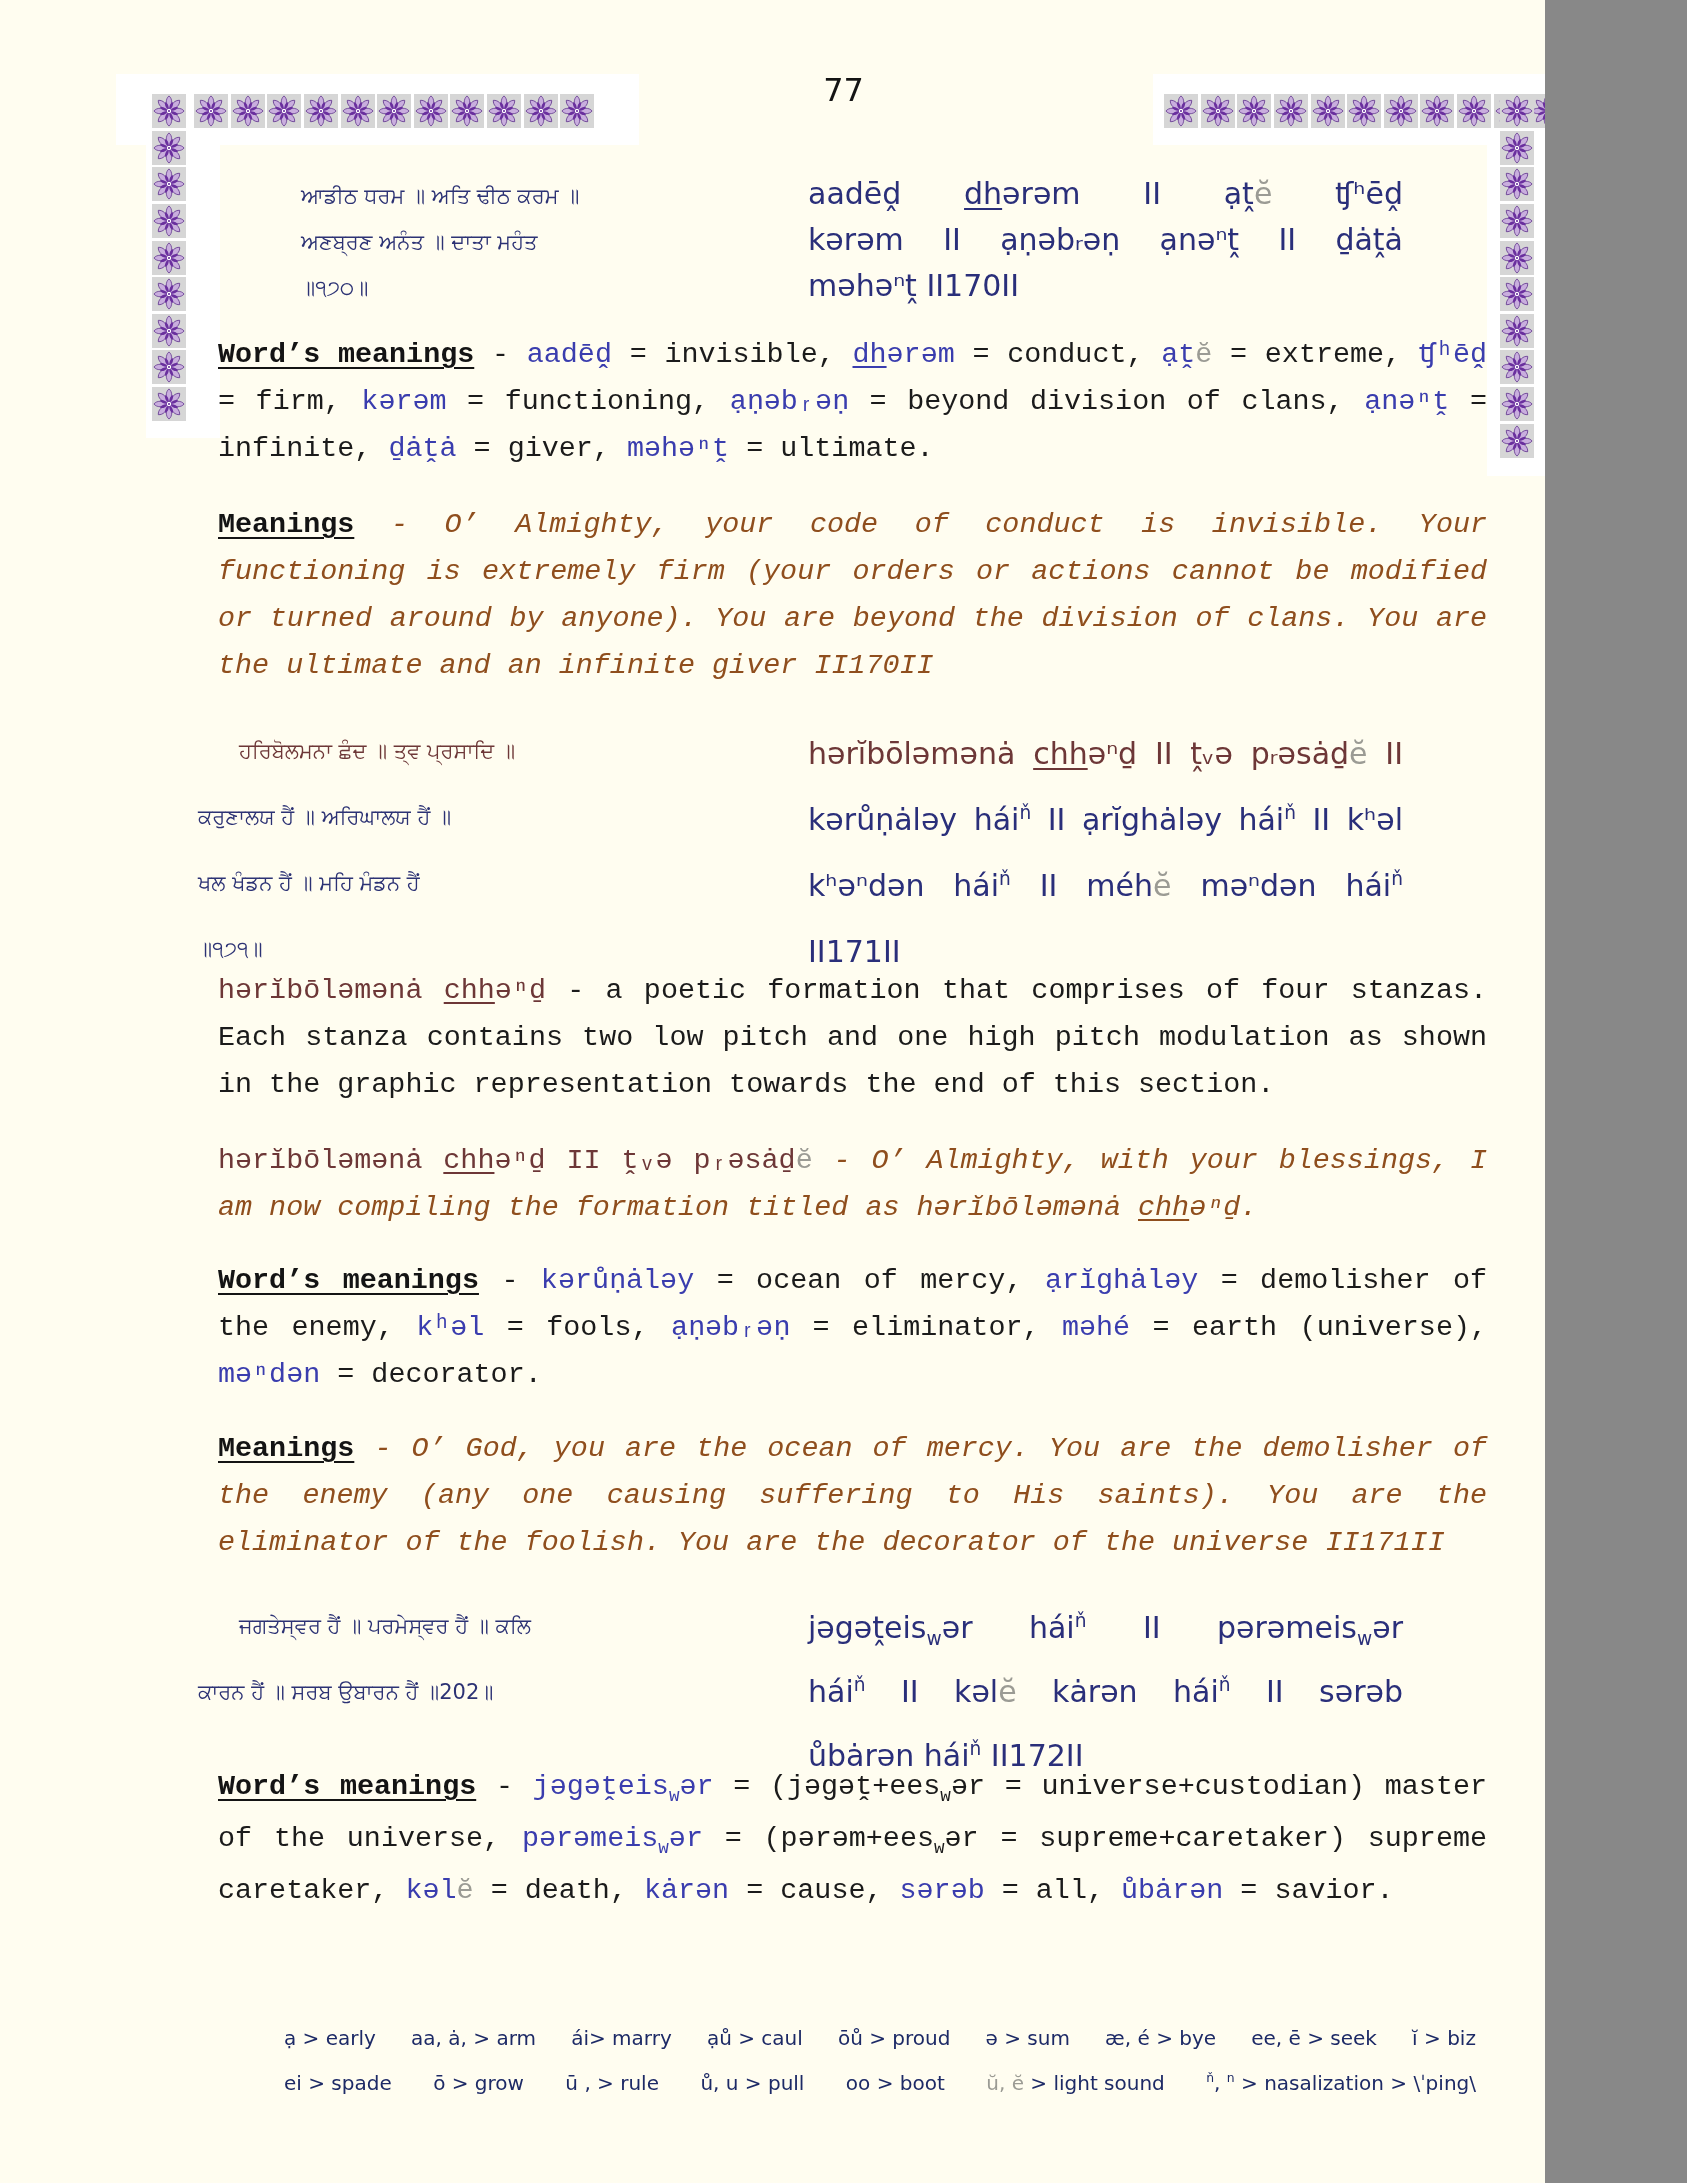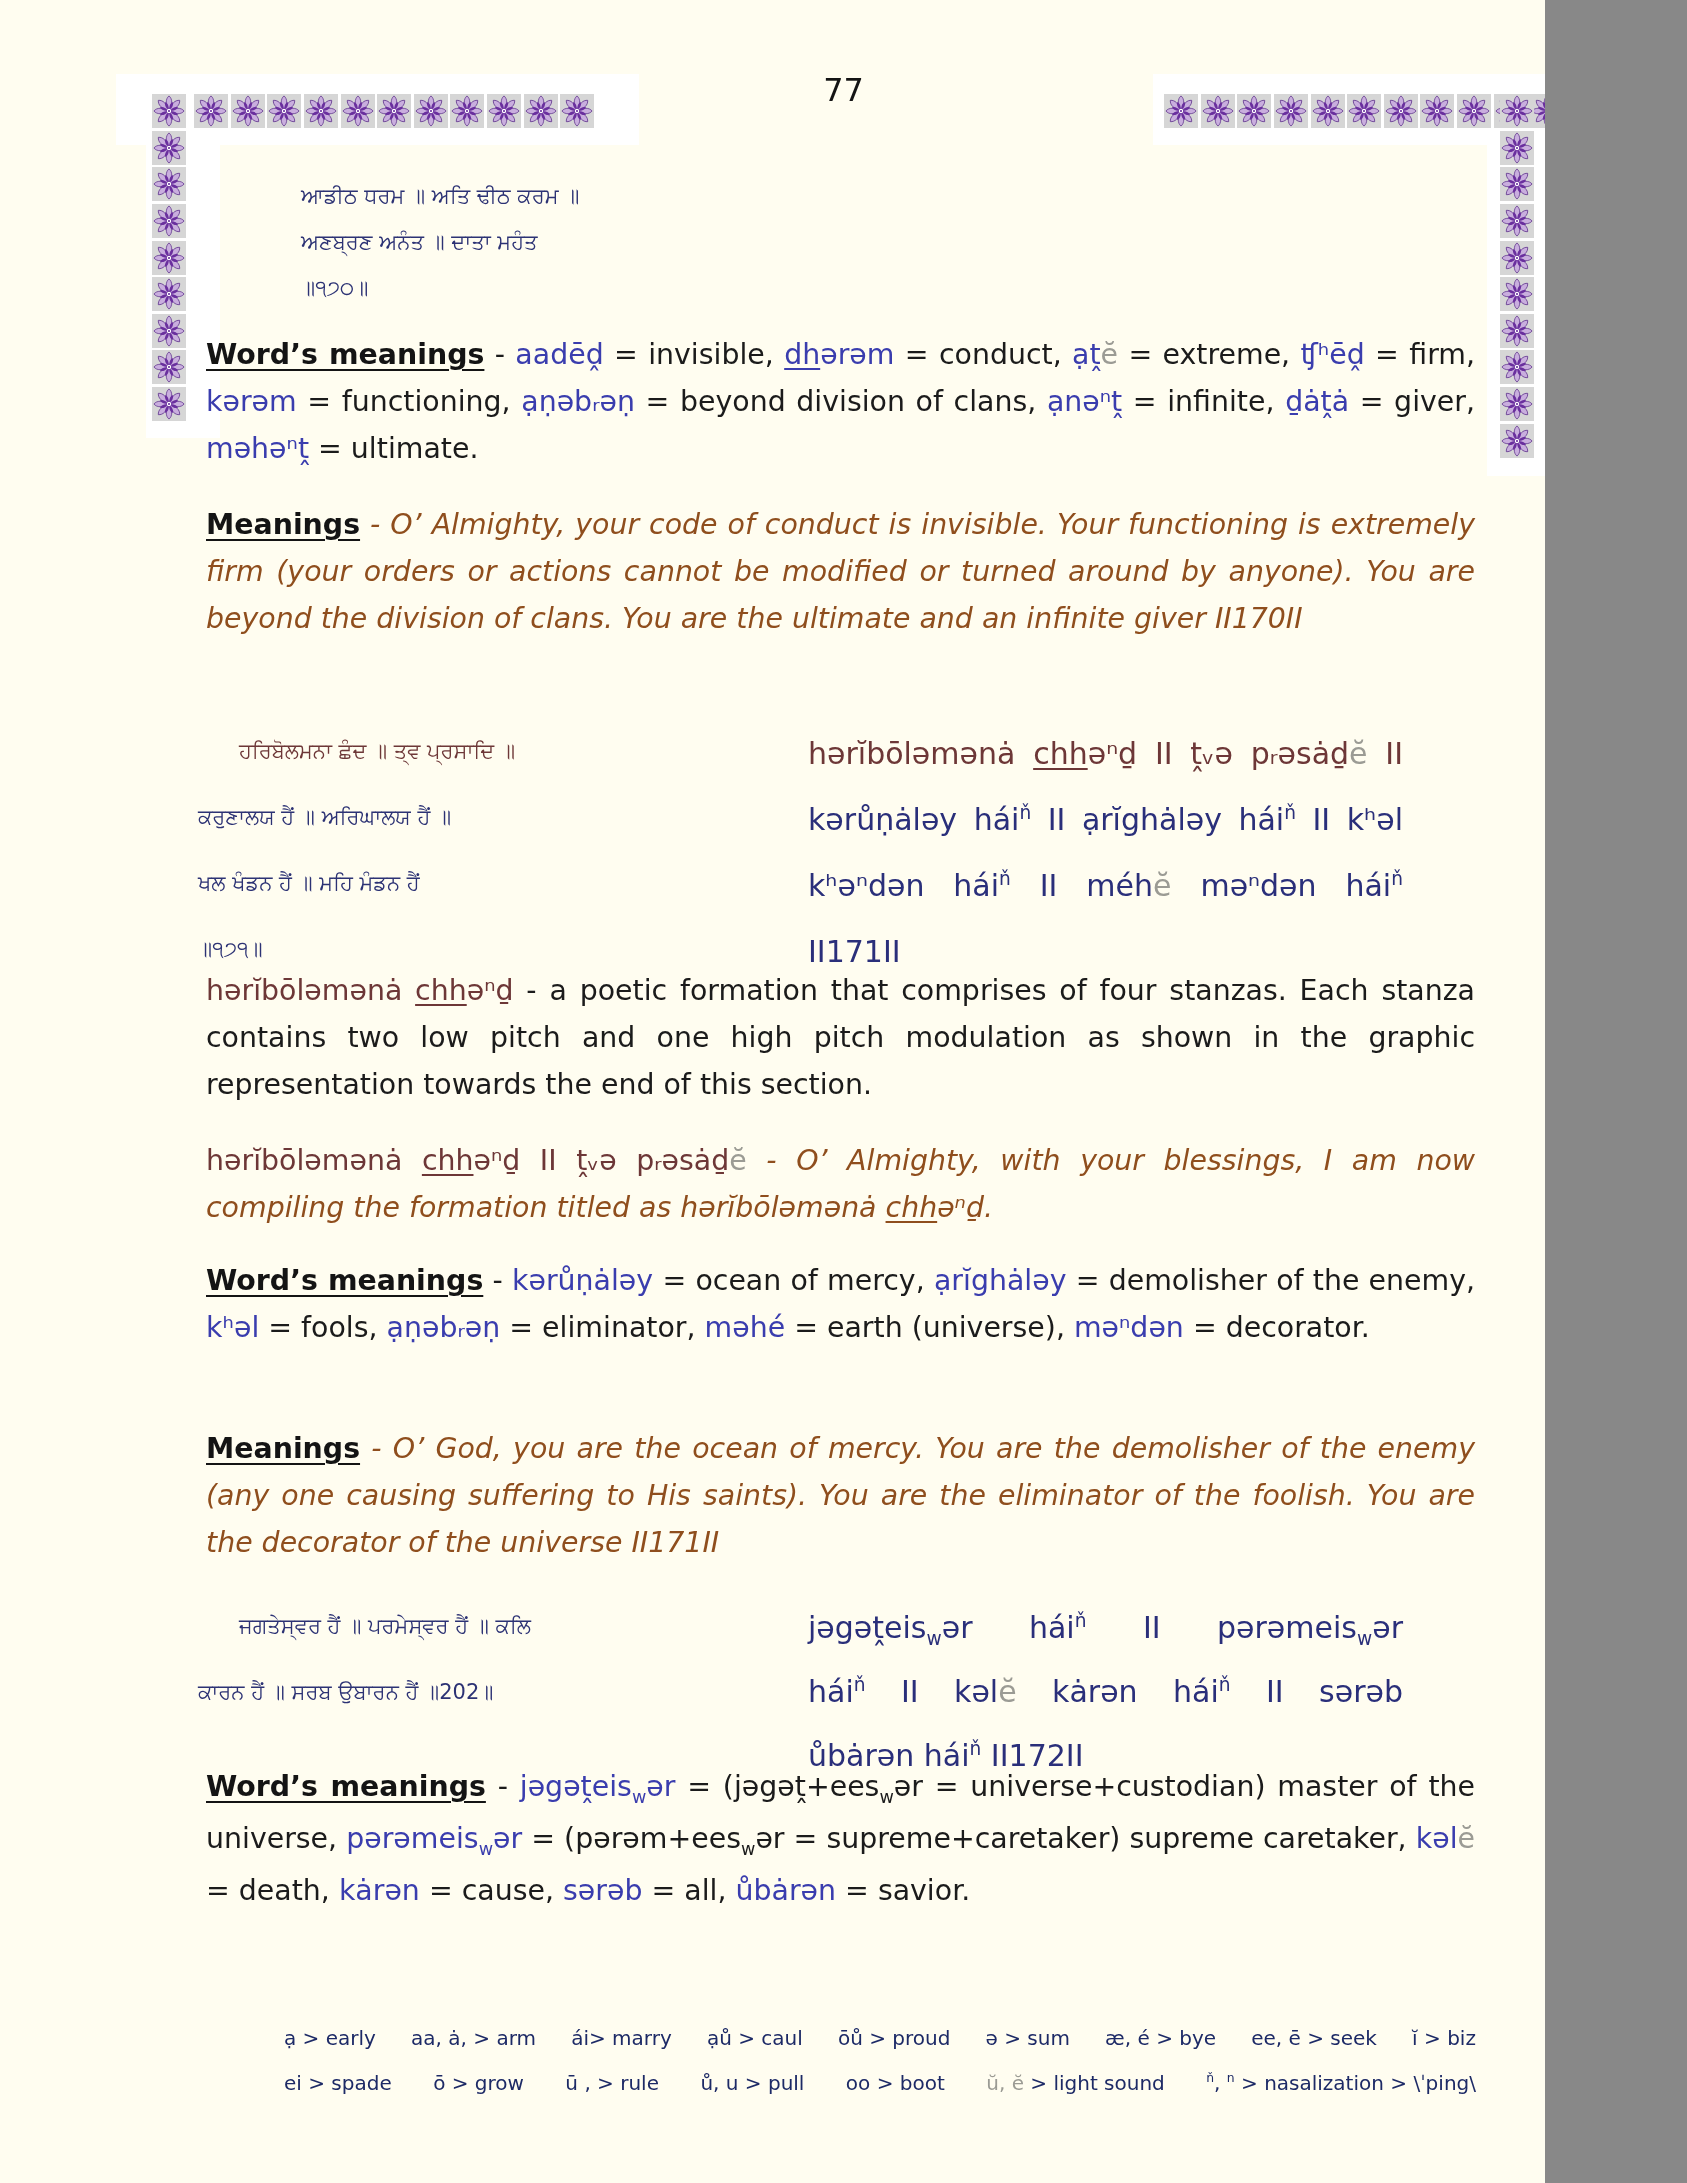--- a/index.html
+++ b/index.html
@@ -21,22 +21,22 @@
   .lh70 .gl,.lh70 .tl{line-height:46px;}
   .lh100 .gl,.lh100 .tl{line-height:66px;}
   .lh96 .tl{line-height:64px;}
   .tcol{width:595px;}
   .tcol .tl{white-space:normal;}
   .tl.jfull{text-align:justify;text-align-last:justify;}
   .gl.gind{padding-left:41px;}
   .mar{color:#6d3737;}
   .gl.mar,.tl.mar{color:#6d3737;}
   
-  .para{position:absolute;left:206px;width:1269px;font-size:28.4px;line-height:47px;
-        text-align:justify;color:#1b1b1b;}
+  .para{position:absolute;left:218px;width:1269px;font-size:28.4px;line-height:47px;
+        text-align:justify;color:#1b1b1b;font-family:Liberation Mono, monospace;}
   .wlabel{font-weight:bold;color:#141414;text-decoration:underline;
           text-decoration-thickness:2.3px;text-underline-offset:5.3px;}
   .term{color:#3a3dae;}
   .meaning-txt{color:#8f4e1d;font-style:italic;}
   .gr{color:#9b9b94;}
   sup{font-size:62%;vertical-align:super;line-height:0;}
   sub{font-size:62%;vertical-align:sub;line-height:0;}
   u{text-underline-offset:4px;text-decoration-thickness:1.7px;}
   
   .legend-row{position:absolute;left:284px;width:1192px;display:flex;
@@ -964,20 +964,25 @@
       </div>
     </div>
 
   <div id="pageno">77</div>
 
   <div class="gcol lh70" style="left:301px;top:173px">
       <div class="gl">ਆਡੀਠ ਧਰਮ ॥ ਅਤਿ ਢੀਠ ਕਰਮ ॥</div>
       <div class="gl">ਅਣਬ੍ਰਣ ਅਨੰਤ ॥ ਦਾਤਾ ਮਹੰਤ</div>
       <div class="gl">॥੧੭੦॥</div>
     </div>
+  <div class="tcol lh70" style="left:808px;top:171px;width:595px">
+      <div class="tl jfull">aadēḓ <u>dh</u>ərəm II ạṱ<span class="gr">ĕ</span> ʧʰēḓ</div>
+      <div class="tl jfull">kərəm II ạṇəbᵣəṇ ạnəⁿṱ II ḏȧṱȧ</div>
+      <div class="tl">məhəⁿṱ II170II</div>
+    </div>
 
   <div class="para" style="top:331px"><span class="wlabel">Word’s meanings</span> - <span class="term">aadēḓ</span> = invisible, <span class="term"><u>dh</u>ərəm</span> = conduct, <span class="term">ạṱ<span class="gr">ĕ</span></span> = extreme, <span class="term">ʧʰēḓ</span> = firm, <span class="term">kərəm</span> = functioning, <span class="term">ạṇəbᵣəṇ</span> = beyond division of clans, <span class="term">ạnəⁿṱ</span> = infinite, <span class="term">ḏȧṱȧ</span> = giver, <span class="term">məhəⁿṱ</span> = ultimate.</div>
 
   <div class="para" style="top:501px"><span class="wlabel">Meanings</span> <span class="meaning-txt">- O’ Almighty, your code of conduct is invisible. Your functioning is extremely firm (your orders or actions cannot be modified or turned around by anyone). You are beyond the division of clans. You are the ultimate and an infinite giver II170II</span></div>
 
   <div class="gcol lh100" style="left:198px;top:718px">
     <div class="gl mar gind">ਹਰਿਬੋਲਮਨਾ ਛੰਦ ॥ ਤ੍ਵ ਪ੍ਰਸਾਦਿ ॥</div>
     <div>
         <div class="gl">ਕਰੁਣਾਲਯ ਹੈਂ ॥ ਅਰਿਘਾਲਯ ਹੈਂ ॥</div>
         <div class="gl">ਖਲ ਖੰਡਨ ਹੈਂ ॥ ਮਹਿ ਮੰਡਨ ਹੈਂ</div>

